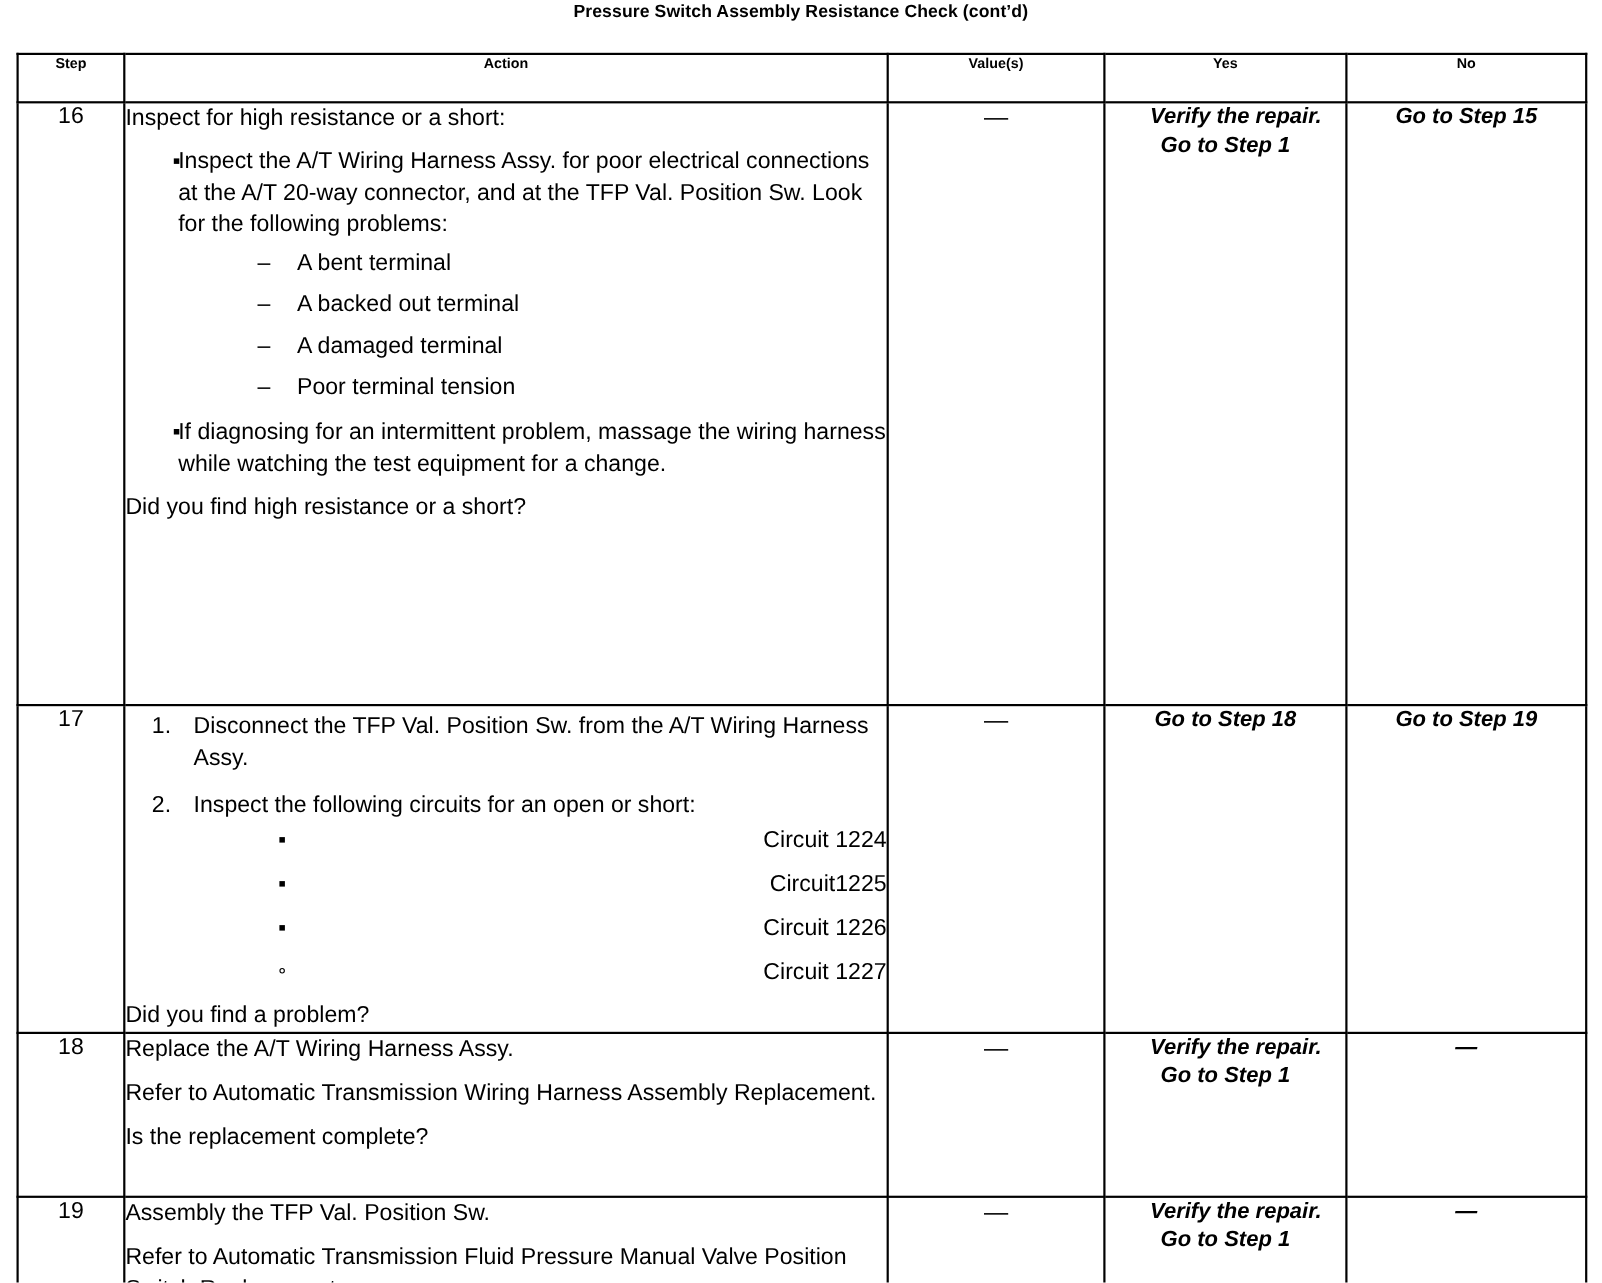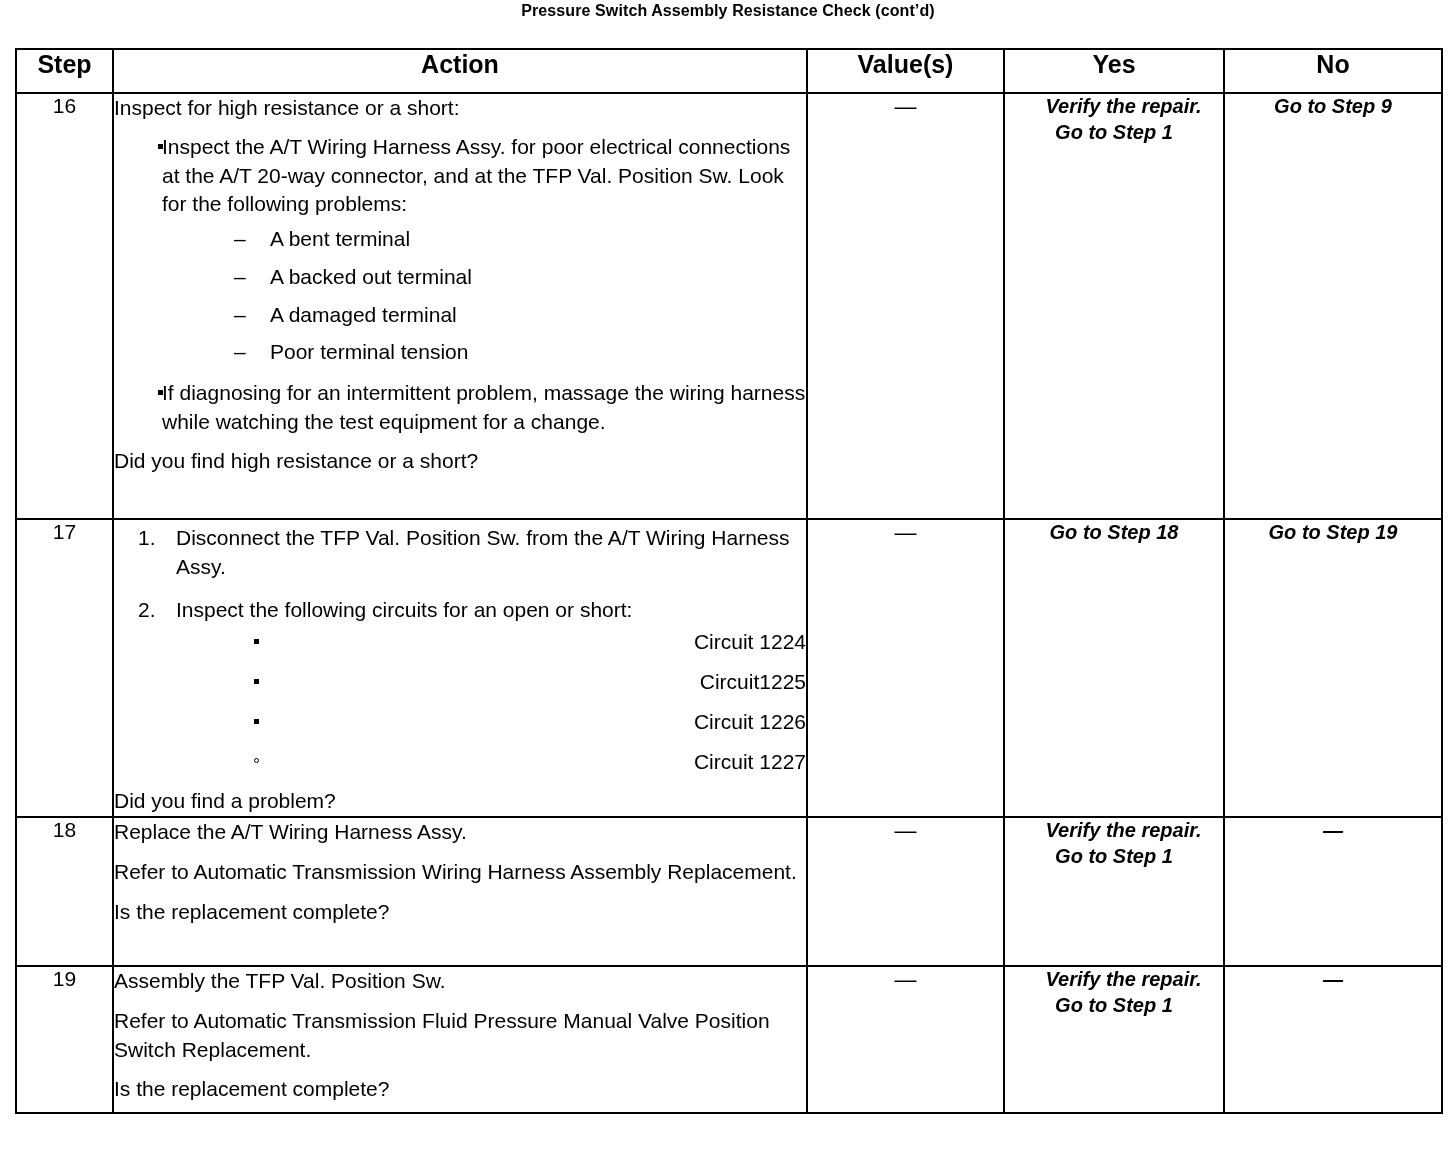--- a/index.html
+++ b/index.html
@@ -55,21 +55,21 @@
   col.c-step   { width: 97px; }
   col.c-action { width: 694px; }
   col.c-value  { width: 197px; }
   col.c-yes    { width: 220px; }
   col.c-no     { width: 218px; }
 
   thead th {
     height: 44px;
     text-align: center;
     vertical-align: middle;
-    font-size: 25px;
+    font-size: 13px;
     font-weight: bold;
     border-bottom-width: 3px;
   }
 
   td.step-cell {
     text-align: center;
     vertical-align: middle;
     font-size: 21px;
   }
 
@@ -210,21 +210,21 @@
         <th>Step</th>
         <th>Action</th>
         <th>Value(s)</th>
         <th>Yes</th>
         <th>No</th>
       </tr>
     </thead>
 
     <tbody>
 
-      <tr style="height:426px;">
+      <tr style="height:548px;">
         <td class="step-cell">16</td>
 
         <td class="action-cell">
           <p class="intro-line">Inspect for high resistance or a short:</p>
 
           <ul class="bullets">
             <li>
               <span class="bullet-sq"></span>
               <span>Inspect the A/T Wiring Harness Assy. for poor electrical connections at the A/T 20-way connector, and at the TFP Val. Position Sw. Look for the following problems:</span>
 
@@ -258,21 +258,21 @@
         </td>
 
         <td class="value-cell value-mid">—</td>
 
         <td class="yes-cell">
           <span class="yes-l1">Verify the repair.</span>
           <span class="yes-l2">Go to Step 1</span>
         </td>
 
         <td class="no-cell">
-          <span class="yes-l2">Go to Step 9</span>
+          <span class="yes-l2">Go to Step 15</span>
         </td>
       </tr>
 
       <tr style="height:267px;">
         <td class="step-cell">17</td>
 
         <td class="action-cell">
           <ol class="numsteps">
             <li>
               <span class="num-mark">1.</span>

